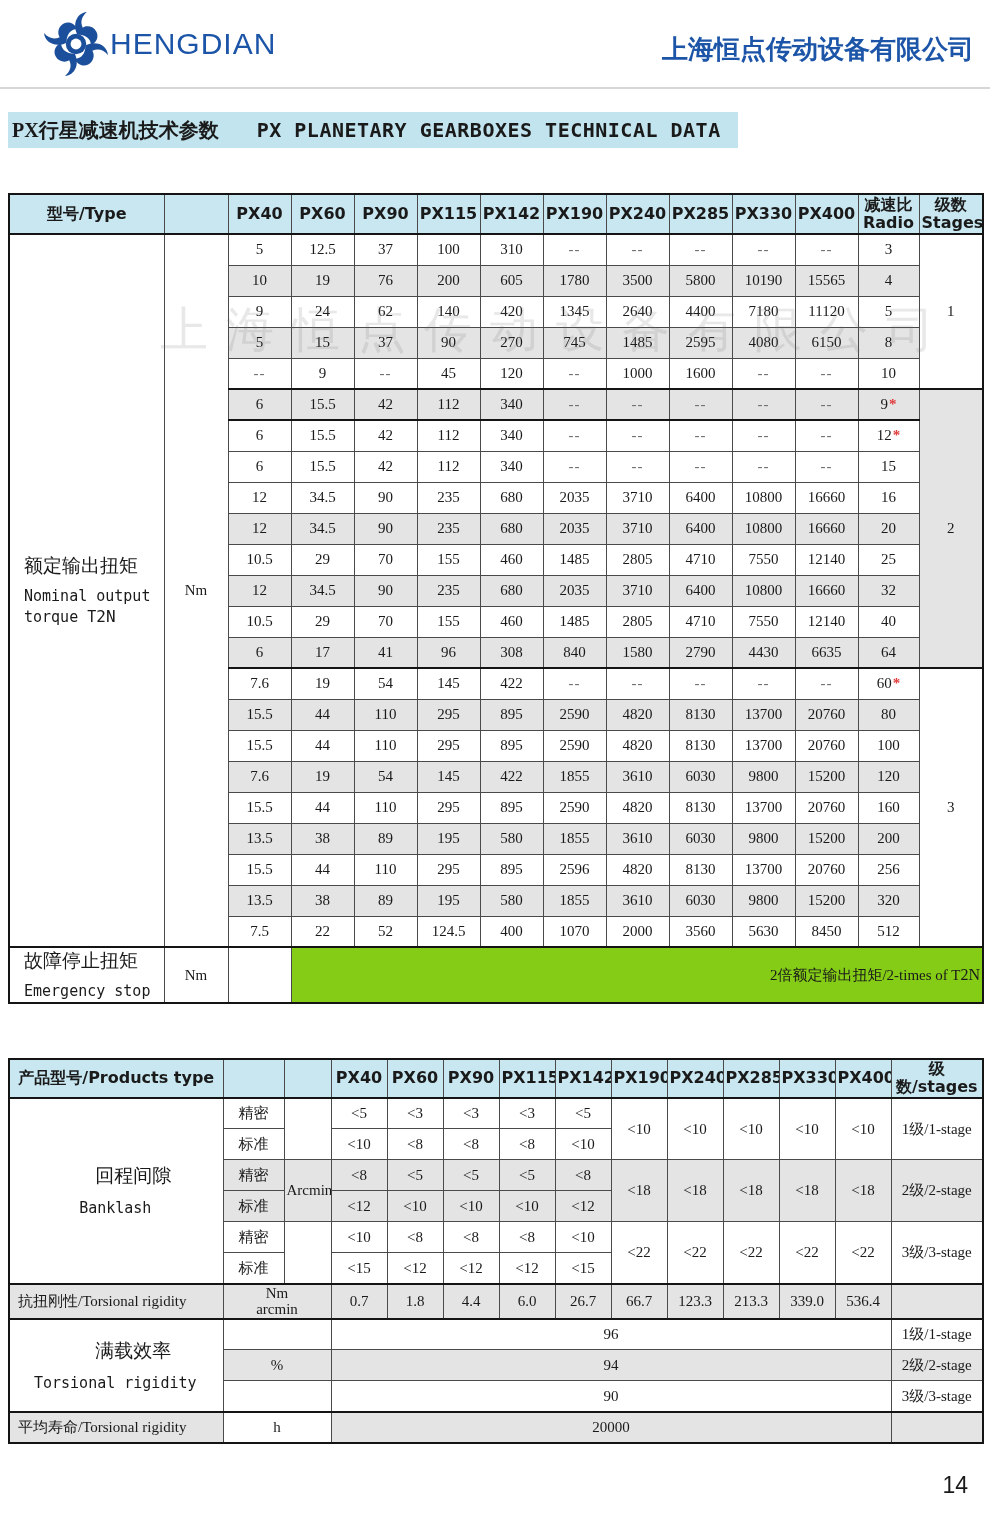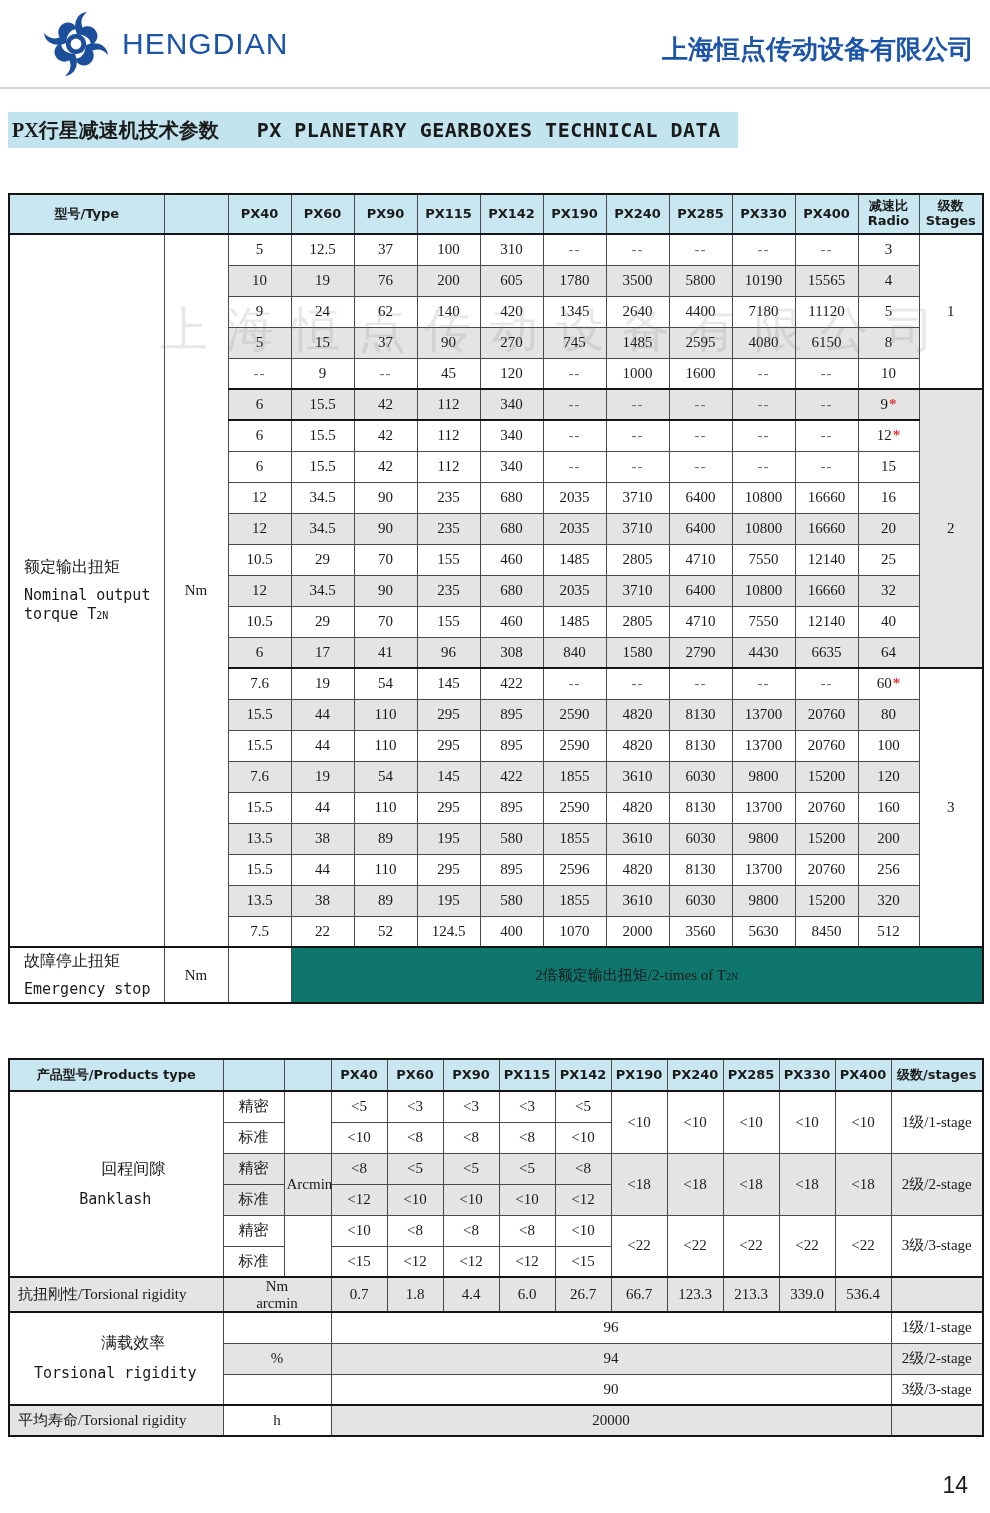--- a/index.html
+++ b/index.html
@@ -3,21 +3,21 @@
 <meta charset="utf-8">
 <style>
   * { box-sizing: border-box; }
   html,body { margin:0; padding:0; background:#ffffff; }
   body {
     width:990px; height:1513px; position:relative; overflow:hidden;
     font-family:"Liberation Sans", sans-serif; color:#1a1a1a;
   }
   
   .hdr { position:absolute; top:0; left:0; width:990px; height:86px; }
-  .brand { position:absolute; left:42px; top:8px; display:flex; align-items:center; gap:12px; }
+  .brand { position:absolute; left:42px; top:8px; display:flex; align-items:center; }
   .brand svg { width:68px; height:72px; }
   .brand-text { font-size:30px; color:#1c55a8; letter-spacing:1px; }
   .company { position:absolute; right:16px; top:32px; font-size:26px; font-weight:bold; color:#1c55a8;
              font-family:"DejaVu Sans", sans-serif; }
   .hdr-rule { position:absolute; top:87px; left:0; width:990px; height:2px; background:#d6d6d6; }
   
   .title-bar { position:absolute; left:8px; top:112px; width:730px; height:36px; background:#c2e4ef;
                display:flex; align-items:center; gap:38px; padding-left:4px; }
   .title-zh { font-size:20px; font-weight:bold; font-family:Liberation Serif, serif; }
   .title-en { font-size:20px; font-weight:bold; font-family:"DejaVu Sans Mono", monospace; letter-spacing:0.5px; }
@@ -25,45 +25,45 @@
   .watermark { position:absolute; left:160px; top:298px; width:700px; font-size:48px; letter-spacing:18px;
                color:rgba(110,110,110,0.16); font-family:"DejaVu Sans", sans-serif; white-space:nowrap;
                pointer-events:none; z-index:3; }
   
   table { border-collapse:collapse; table-layout:fixed; position:absolute; left:8px; width:974px;
           border:2px solid #141414; z-index:1; }
   .t1 { top:193px; }
   .t2 { top:1058px; }
   th, td { border:1px solid #4a4a4a; text-align:center; vertical-align:middle; padding:0 2px;
            overflow:hidden; }
-  thead th { background:#c8e7f1; font-size:13px; font-weight:bold; white-space:pre-line; line-height:1.15;
+  thead th { background:#c8e7f1; font-size:16px; font-weight:bold; white-space:pre-line; line-height:1.15;
              border-bottom:2px solid #141414; font-family:"DejaVu Sans", sans-serif; }
   .t1 thead th { height:40px; }
   .t2 thead th { height:32px; }
   .t1 tbody td { height:31px; font-family:"Liberation Serif", serif; font-size:15px; }
   .t2 tbody td { height:31px; font-family:"Liberation Serif", serif; font-size:15px; }
   tr.shaded-row > td { background:#e4e4e4; }
   tr.thick-top > td { border-top:2px solid #141414; }
   td.dash { color:#6e6e6e; letter-spacing:1px; }
   .star { color:#e03a3a; font-weight:bold; margin-left:1px; }
   
   td.label-cell { text-align:left; padding-left:14px; background:#fff; }
-  td.label-cell .zh { font-size:16px; font-family:Liberation Serif, serif; margin-bottom:8px; }
+  td.label-cell .zh { font-size:19px; font-family:Liberation Serif, serif; margin-bottom:8px; }
   td.label-cell .en { font-size:15px; font-family:"DejaVu Sans Mono", monospace; line-height:1.3; }
   td.center-label { text-align:center; padding-left:0; }
   td.center-label .zh { margin-bottom:10px;padding-left:36px; }
-  .subn { font-size:10px; }
+  .subn { font-size:16px; }
   td.unit-cell { font-family:"Liberation Serif", serif; font-size:15px; background:#fff; }
   td.stage-cell { font-family:"Liberation Serif", serif; font-size:16px; background:#ffffff; }
   td.stage-label { font-family:"DejaVu Sans Mono", monospace; font-size:14px; }
   td.sub-cell { font-family:"DejaVu Sans", sans-serif; font-size:15px; }
   td.unit-frac { font-family:"DejaVu Sans Mono", monospace; font-size:12px; line-height:1.1; }
   td.left-label { text-align:left; padding-left:8px; font-family:"DejaVu Sans Mono", monospace; font-size:15px; }
   tr.emergency > td { height:56px; }
-  td.emg-value { font-family:"DejaVu Sans Mono", monospace; font-size:17px; background:#0f766e; }
+  td.emg-value { font-family:"DejaVu Sans Mono", monospace; font-size:17px; background:#84cc16;text-align:right; }
   
   .page-num { position:absolute; right:22px; top:1472px; font-size:23px; font-family:Liberation Sans, sans-serif; }
 </style>
 </head>
 <body>
 
 <div class="hdr">
   <div class="brand">
     <svg viewBox="-50 -50 100 100" xmlns="http://www.w3.org/2000/svg">
       <g fill="#1b4f9c">

